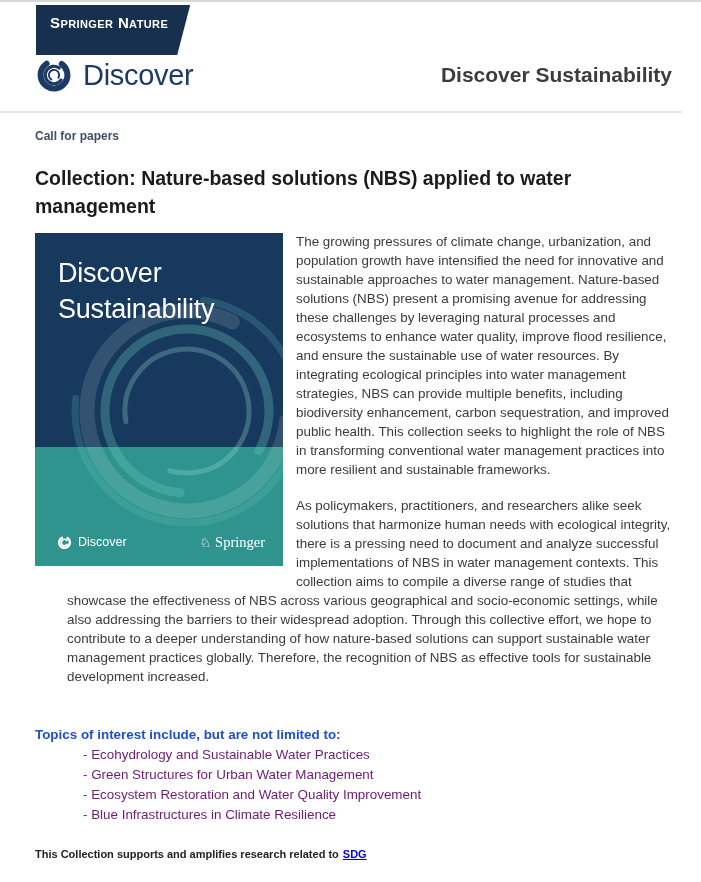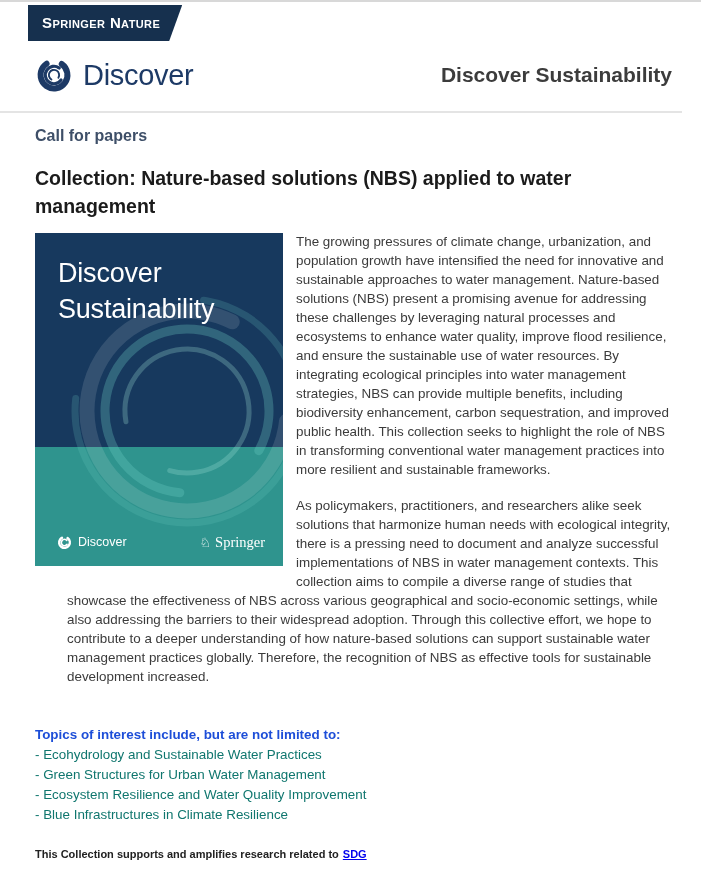--- a/index.html
+++ b/index.html
@@ -6,36 +6,36 @@
   html,body { background:#ffffff; }
   body {
     width:701px; height:882px; overflow:hidden; position:relative;
     font-family:"Liberation Sans", sans-serif; color:#3b3b3b;
   }
   .top-rule { position:absolute; top:0; left:0; width:701px; height:2px; background:#d8d8d8; }
 
   
   .header { position:relative; height:112px; }
   .sn-banner {
-    position:absolute; top:5px; left:28px; height:36px;
+    position:absolute; top:5px; left:36px; height:50px;
     background:#16304e; color:#ffffff;
     padding:0 22px 0 14px; line-height:36px;
     clip-path:polygon(0 0, 100% 0, calc(100% - 13px) 100%, 0 100%);
     font-variant:small-caps; font-weight:bold; font-size:15px; letter-spacing:.4px;
     cursor:pointer;
   }
   .logo-row { position:absolute; left:35px; top:56px; display:flex; align-items:center; gap:10px; cursor:pointer; }
   .swirl { display:block; }
   .logo-text { color:#1d3a66; font-size:29px; font-weight:500; letter-spacing:-.3px; }
   .journal-title { position:absolute; right:29px; top:63px; font-size:21px; font-weight:700; color:#3c3c3c; }
   .header-divider { position:absolute; left:0; top:111px; width:682px; height:2px; background:#e4e4e4; }
 
   
   .content { padding:0 29px 0 35px; }
-  .kicker { margin-top:14px; font-size:16px; font-weight:700; color:#3e4f68; line-height:20px; }
+  .kicker { margin-top:14px; font-size:12px; font-weight:700; color:#3e4f68; line-height:20px; }
   .page-title {
     margin-top:19px; margin-bottom:12px; max-width:585px;
     font-size:19.5px; line-height:27.5px; font-weight:700; color:#1b1b1b;
   }
 
   .article { font-size:13.4px; line-height:19px; color:#3b3b3b; }
   .article::after { content:""; display:table; clear:both; }
   .article p { margin-bottom:17px;padding-left:32px; }
 
   
@@ -50,21 +50,21 @@
     position:absolute; left:22px; right:18px; bottom:14px;
     display:flex; justify-content:space-between; align-items:center; color:#ffffff;
   }
   .cover-brand { display:flex; align-items:center; gap:6px; font-size:12.5px; }
   .cover-publisher { display:flex; align-items:center; gap:4px; font-family:"Liberation Serif", serif; font-size:14.5px; }
   .knight { font-family:"DejaVu Sans", sans-serif; font-size:13px; line-height:1; }
 
   
   .topics { margin-top:22px; font-size:13.4px; line-height:20px; }
   .topics-heading { font-weight:700; color:#1d4ed8; }
-  .topic-item { color:#0f766e; }
+  .topic-item { color:#701a75;margin-left:48px; }
 
   
   .sdg-line { margin-top:23px; font-size:11px; font-weight:700; color:#222222; }
   .sdg-link { margin-left:4px; font-weight:700; text-decoration:underline; cursor:pointer; }
 </style>
 </head>
 <body>
 
 <div class="top-rule"></div>
 
@@ -130,21 +130,21 @@
     </div>
 
     <p>The growing pressures of climate change, urbanization, and population growth have intensified the need for innovative and sustainable approaches to water management. Nature-based solutions (NBS) present a promising avenue for addressing these challenges by leveraging natural processes and ecosystems to enhance water quality, improve flood resilience, and ensure the sustainable use of water resources. By integrating ecological principles into water management strategies, NBS can provide multiple benefits, including biodiversity enhancement, carbon sequestration, and improved public health. This collection seeks to highlight the role of NBS in transforming conventional water management practices into more resilient and sustainable frameworks.</p>
     <p>As policymakers, practitioners, and researchers alike seek solutions that harmonize human needs with ecological integrity, there is a pressing need to document and analyze successful implementations of NBS in water management contexts. This collection aims to compile a diverse range of studies that showcase the effectiveness of NBS across various geographical and socio-economic settings, while also addressing the barriers to their widespread adoption. Through this collective effort, we hope to contribute to a deeper understanding of how nature-based solutions can support sustainable water management practices globally. Therefore, the recognition of NBS as effective tools for sustainable development increased.</p>
   </div>
 
   <div class="topics">
     <div class="topics-heading">Topics of interest include, but are not limited to:</div>
     <div class="topic-item">- Ecohydrology and Sustainable Water Practices</div>
     <div class="topic-item">- Green Structures for Urban Water Management</div>
-    <div class="topic-item">- Ecosystem Resilience and Water Quality Improvement</div>
+    <div class="topic-item">- Ecosystem Restoration and Water Quality Improvement</div>
     <div class="topic-item">- Blue Infrastructures in Climate Resilience</div>
   </div>
 
   <div class="sdg-line">
     <span>This Collection supports and amplifies research related to</span><a class="sdg-link" id="sdg-link" href="#" style="color: rgb(0, 0, 238);">SDG</a>
   </div>
 
 </div>
 
 </body></html>

